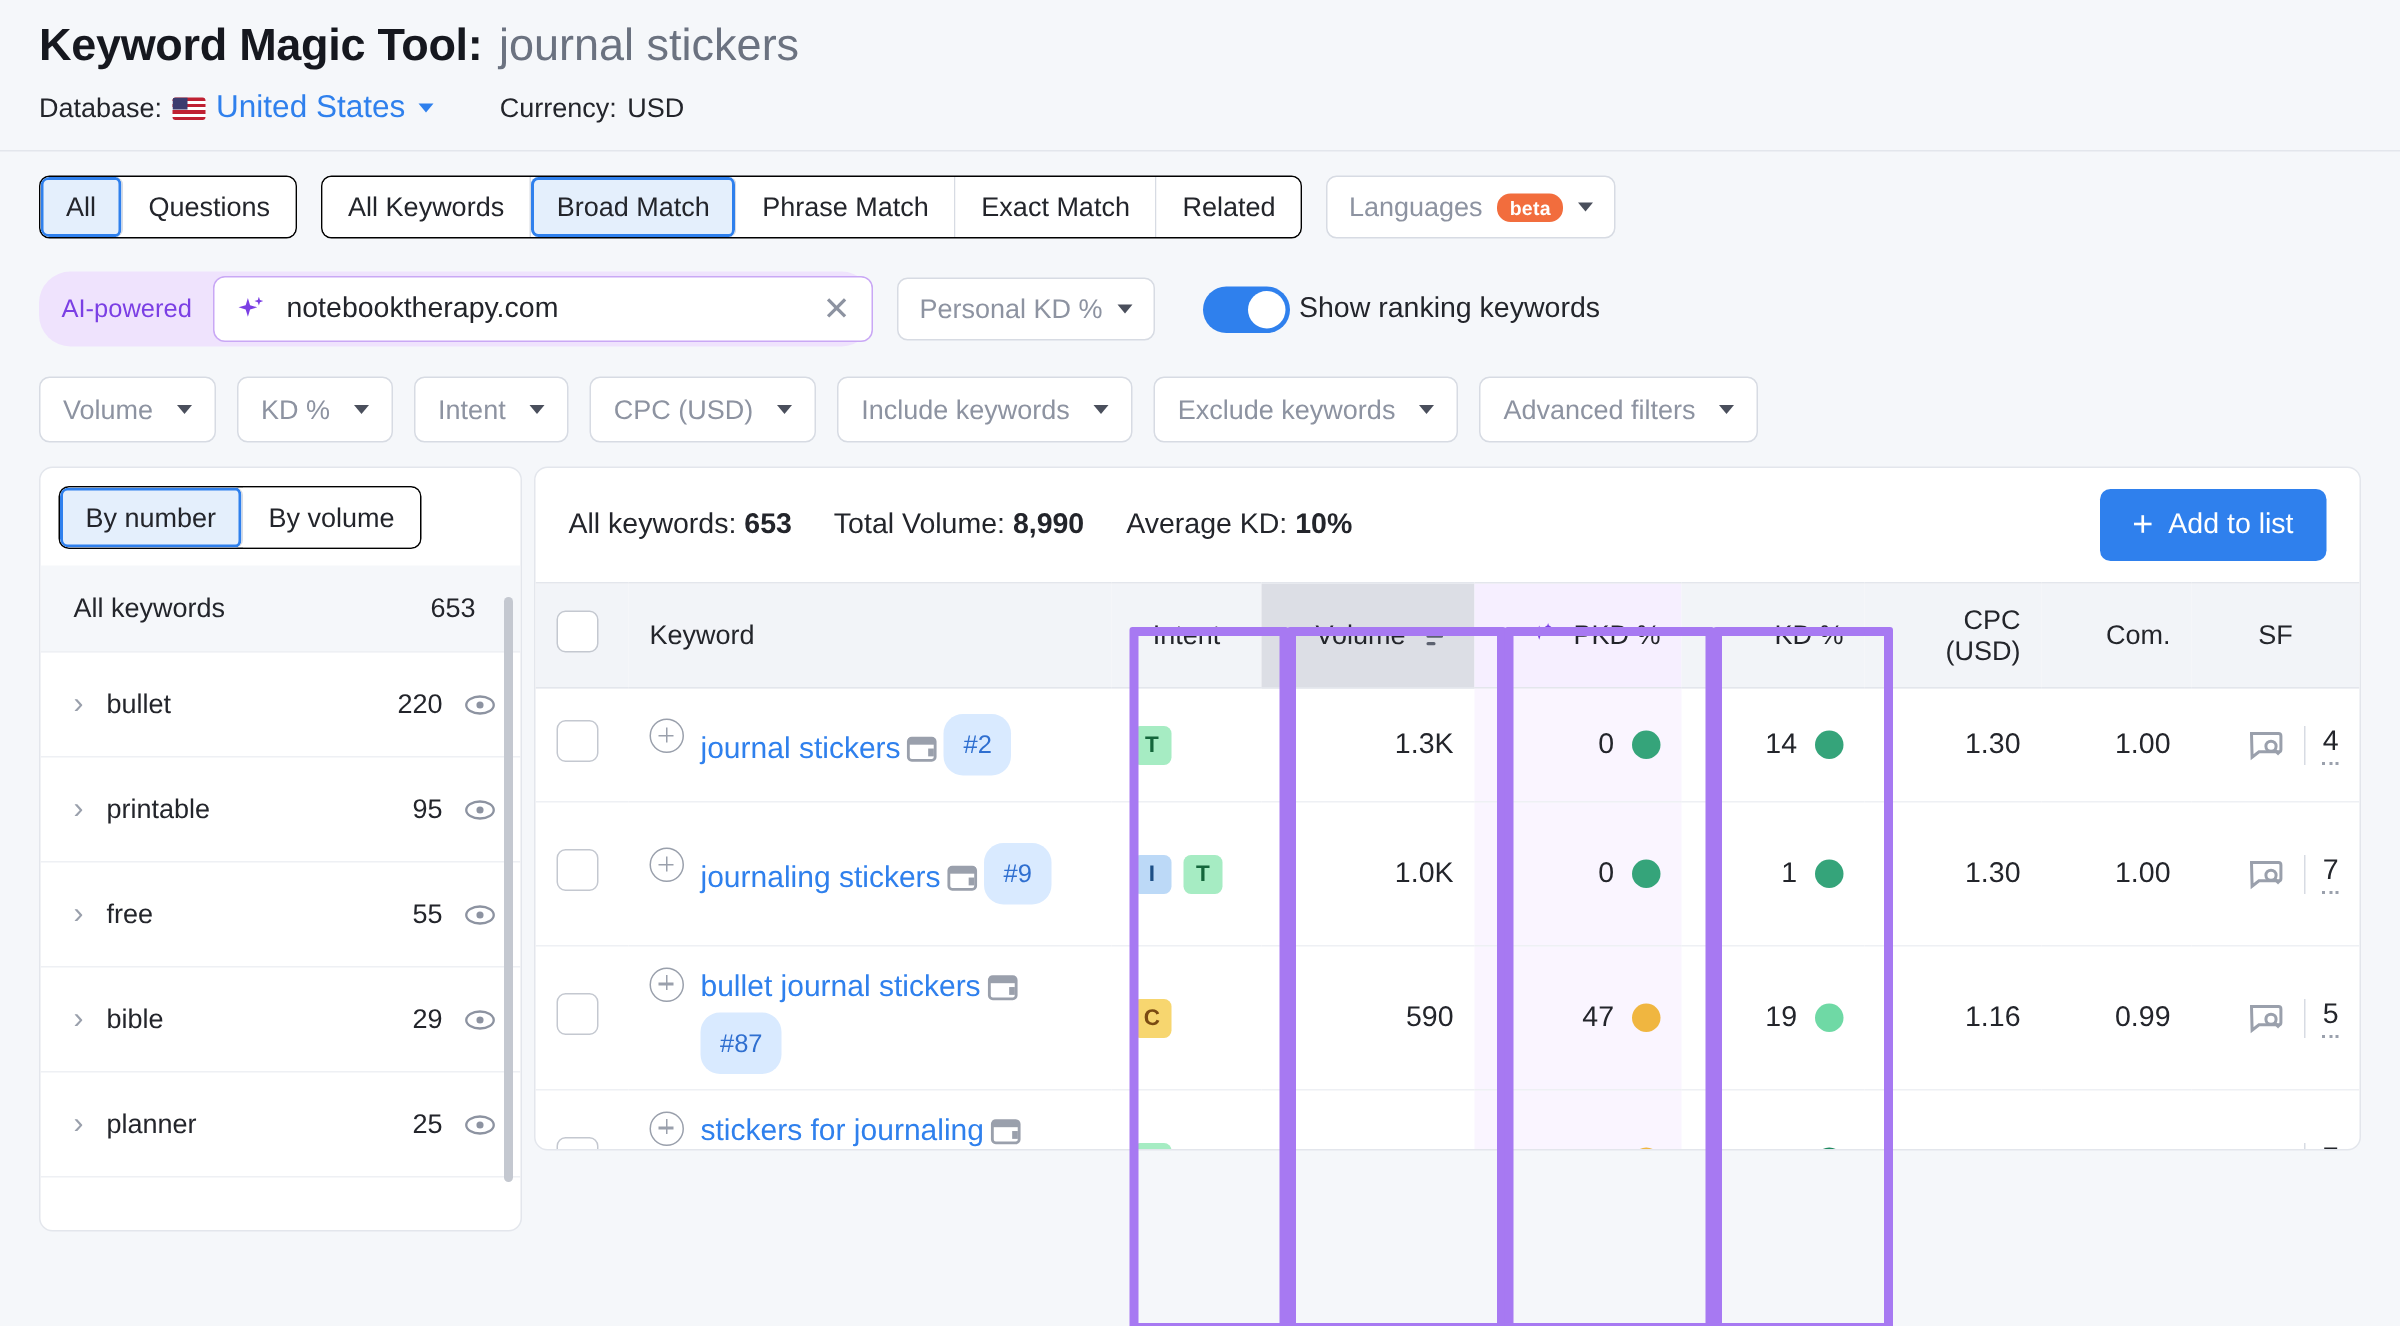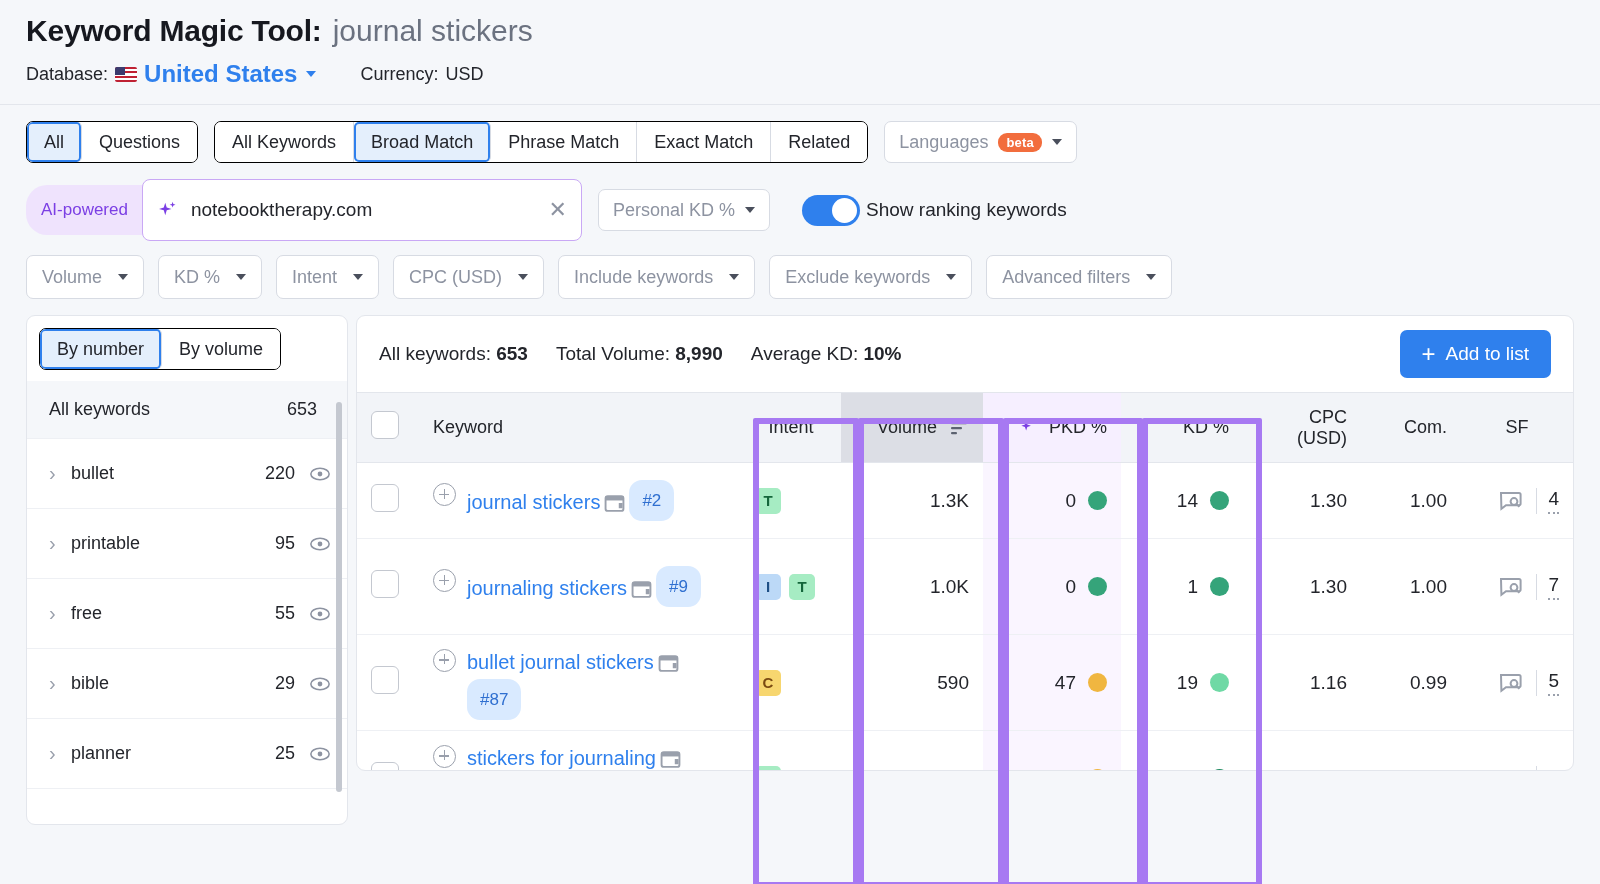--- a/index.html
+++ b/index.html
@@ -17,21 +17,21 @@
   .title-main { font-size: 30px; font-weight: 700; letter-spacing: -0.2px; color: #16181f; }
   .title-kw { font-size: 30px; font-weight: 400; color: #6b7280; }
   .meta-row { display: flex; align-items: center; gap: 44px; margin-top: 12px; font-size: 18px; color: #23252b; }
   .db-group { display: flex; align-items: center; gap: 7px; }
   .flag {
     width: 22px; height: 15px; border-radius: 2px; position: relative;
     background: linear-gradient(to bottom,#bf2133 0 14.3%,#fff 14.3% 28.6%,#bf2133 28.6% 42.9%,#fff 42.9% 57.2%,#bf2133 57.2% 71.5%,#fff 71.5% 85.8%,#bf2133 85.8% 100%);
     overflow: hidden; flex: none; display:inline-block;
   }
   .flag::before { content:""; position:absolute; left:0; top:0; width:10px; height:8px; background:#3c3b6e; }
-  .db-link { color: #2f80ed; font-size: 24px; font-weight: bold; }
+  .db-link { color: #2f80ed; font-size: 21px; }
   .caret { display: inline-block; width: 0; height: 0; border-left: 5.5px solid transparent; border-right: 5.5px solid transparent; border-top: 6.5px solid currentColor; }
   .caret-blue { color: #2f80ed; margin-left: 2px; }
 
   .hdr-divider { height: 1px; background: #e3e6ec; }
 
   
   .filters { padding: 16px 26px 0 26px; }
   .row { display: flex; align-items: center; }
   .tabs-row { gap: 16px; }
   .seg {
@@ -59,21 +59,21 @@
   .caret-grey { color: #4a4f5c; }
 
   .ai-row { margin-top: 22px; gap: 16px; }
   .ai-wrap {
     display: inline-flex; align-items: center; background: #efe3fd;
     border-radius: 21px; padding-left: 15px; height: 50px;
   }
   .ai-label { font-size: 17px; color: #7b3fe4; padding-right: 14px; }
   .ai-input {
     display: flex; align-items: center; gap: 12px; background: #fff;
-    border: 1px solid #c9a8f5; border-radius: 8px; height: 62px;
+    border: 1px solid #c9a8f5; border-radius: 8px; height: 44px;
     width: 440px; padding: 0 14px; position: relative;
   }
   .ai-input .val { font-size: 19px; color: #23252b; flex: 1; }
   .xmark { color: #8d93a1; font-size: 22px; line-height: 1; cursor: pointer; }
   .toggle {
     width: 58px; height: 31px; border-radius: 16px; background: #2f80ed;
     position: relative; cursor: pointer; flex: none;
   }
   .toggle::after {
     content: ""; position: absolute; right: 3px; top: 3px; width: 25px; height: 25px;

